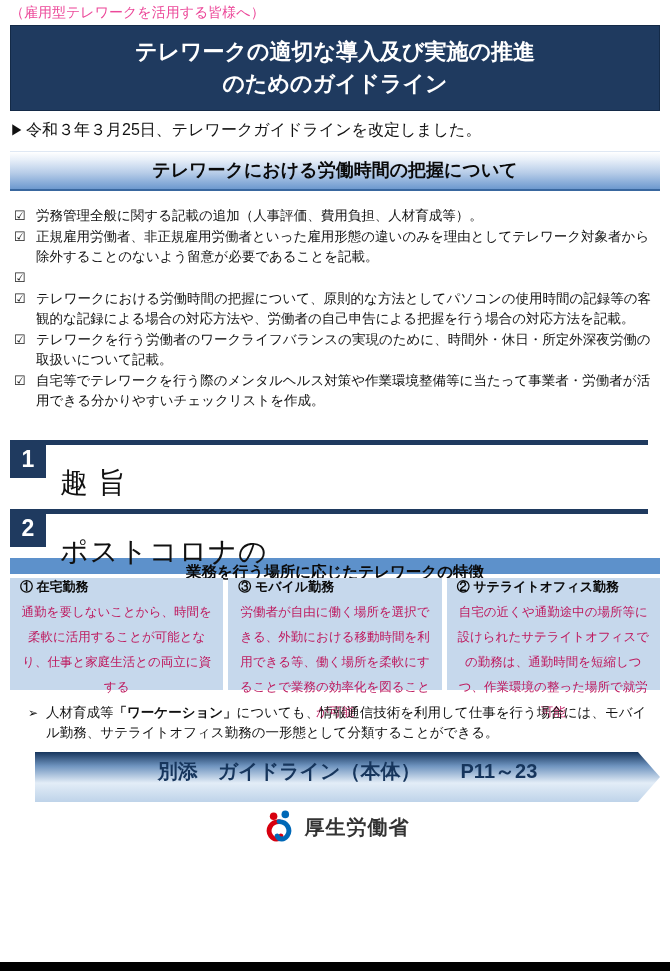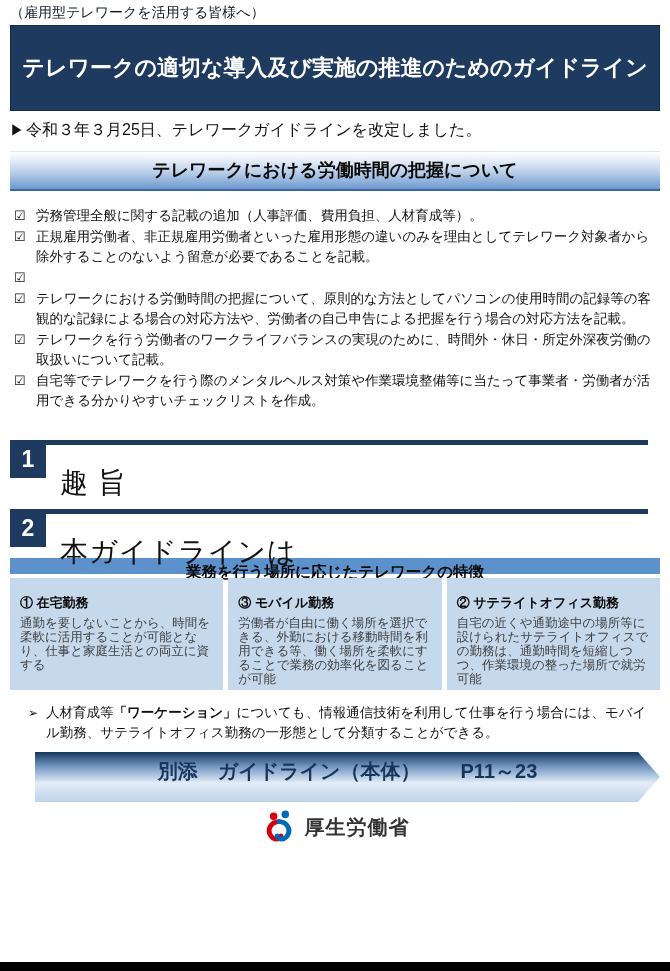--- a/index.html
+++ b/index.html
@@ -1,24 +1,24 @@
 <!DOCTYPE html>
 <html lang="ja"><head>
 <meta charset="utf-8">
 <style>
   html,body{margin:0;padding:0;}
   body{
     width:670px;height:971px;background:#ffffff;position:relative;
     font-family:"Liberation Sans",sans-serif;color:#1a1a1a;overflow:hidden;
   }
   .content{padding:0 10px;}
-  .top-note{padding-top:4px;font-size:14px;color:#0f172a;}
+  .top-note{padding-top:4px;font-size:14px;color:#ec4899;}
   .title-banner{
     margin-top:3px;height:84px;background:#1f3a5f;border:1px solid #142a47;
-    display:flex;flex-direction:row;align-items:center;justify-content:center;
+    display:flex;flex-direction:column;align-items:center;justify-content:center;
     color:#ffffff;font-weight:bold;font-size:22px;line-height:32px;text-align:center;
   }
   .date-line{margin-top:9px;font-size:16px;color:#111;display:flex;align-items:baseline;}
   .date-line .tri{font-size:14px;margin-right:2px;color:#111;}
   .points-header{
     margin-top:10px;height:37px;line-height:37px;text-align:center;
     font-size:18px;font-weight:bold;color:#0a0a0a;
     background:linear-gradient(180deg,#ffffff 0%,#e9f0f9 20%,#b9cee9 55%,#6d99cf 100%);
     border-bottom:2px solid #39679f;border-top:1px solid #dfe8f4;
   }
@@ -33,23 +33,23 @@
   }
   .section-title{
     position:absolute;left:50px;top:24px;font-size:28px;color:#111;letter-spacing:1px;
   }
   .body-text{margin:14px 4px 0 4px;font-size:15px;line-height:24px;color:#111;text-align:justify;}
   .feature-header{
     margin-top:9px;height:16px;line-height:28px;background:#5d91cb;
     text-align:center;font-size:15.5px;font-weight:bold;color:#0a0a0a;
   }
   .type-cols{margin-top:4px;display:flex;gap:5px;height:112px;}
-  .type-col{flex:1;background:#c6d8ec;padding:16px 10px;box-sizing:border-box;}
+  .type-col{flex:1;background:#c6d8ec;padding:0 10px;box-sizing:border-box;}
   .type-title{font-size:13px;font-weight:bold;color:#0a0a0a;margin-bottom:4px;}
-  .type-body{font-size:12.5px;line-height:14px;color:#404040;}
+  .type-body{font-size:12.5px;line-height:25px;color:#be185d;text-align:center;}
   .note{margin-top:13px;display:flex;font-size:13.5px;line-height:20px;color:#111;padding-left:18px;}
   .note .bullet{flex:0 0 18px;font-size:12px;}
   .arrow-banner{
     margin-top:9px;margin-left:25px;height:50px;line-height:38px;
     text-align:center;font-size:20px;font-weight:bold;color:#16355c;
     background:linear-gradient(180deg,#16355c 0%,#6f94bf 28%,#e3edf7 62%,#bed3e9 100%);
     clip-path:polygon(0 0,calc(100% - 22px) 0,100% 50%,calc(100% - 22px) 100%,0 100%);
   }
   .logo-row{margin-top:7px;display:flex;align-items:center;justify-content:center;gap:8px;}
   .logo-text{font-size:20px;font-weight:bold;color:#333;letter-spacing:1px;}
@@ -103,21 +103,21 @@
   <div class="section-header">
     <div class="section-bar"></div>
     <div class="section-num">1</div>
     <div class="section-title">趣 旨</div>
   </div>
 
 
   <div class="section-header">
     <div class="section-bar"></div>
     <div class="section-num">2</div>
-    <div class="section-title">本ガイドラインは</div>
+    <div class="section-title">ポストコロナの</div>
   </div>
 
   <div class="feature-header">業務を行う場所に応じたテレワークの特徴</div>
 
   <div class="type-cols">
     <div class="type-col">
       <div class="type-title">① 在宅勤務</div>
       <div class="type-body">通勤を要しないことから、時間を柔軟に活用することが可能となり、仕事と家庭生活との両立に資する</div>
     </div>
     <div class="type-col">

